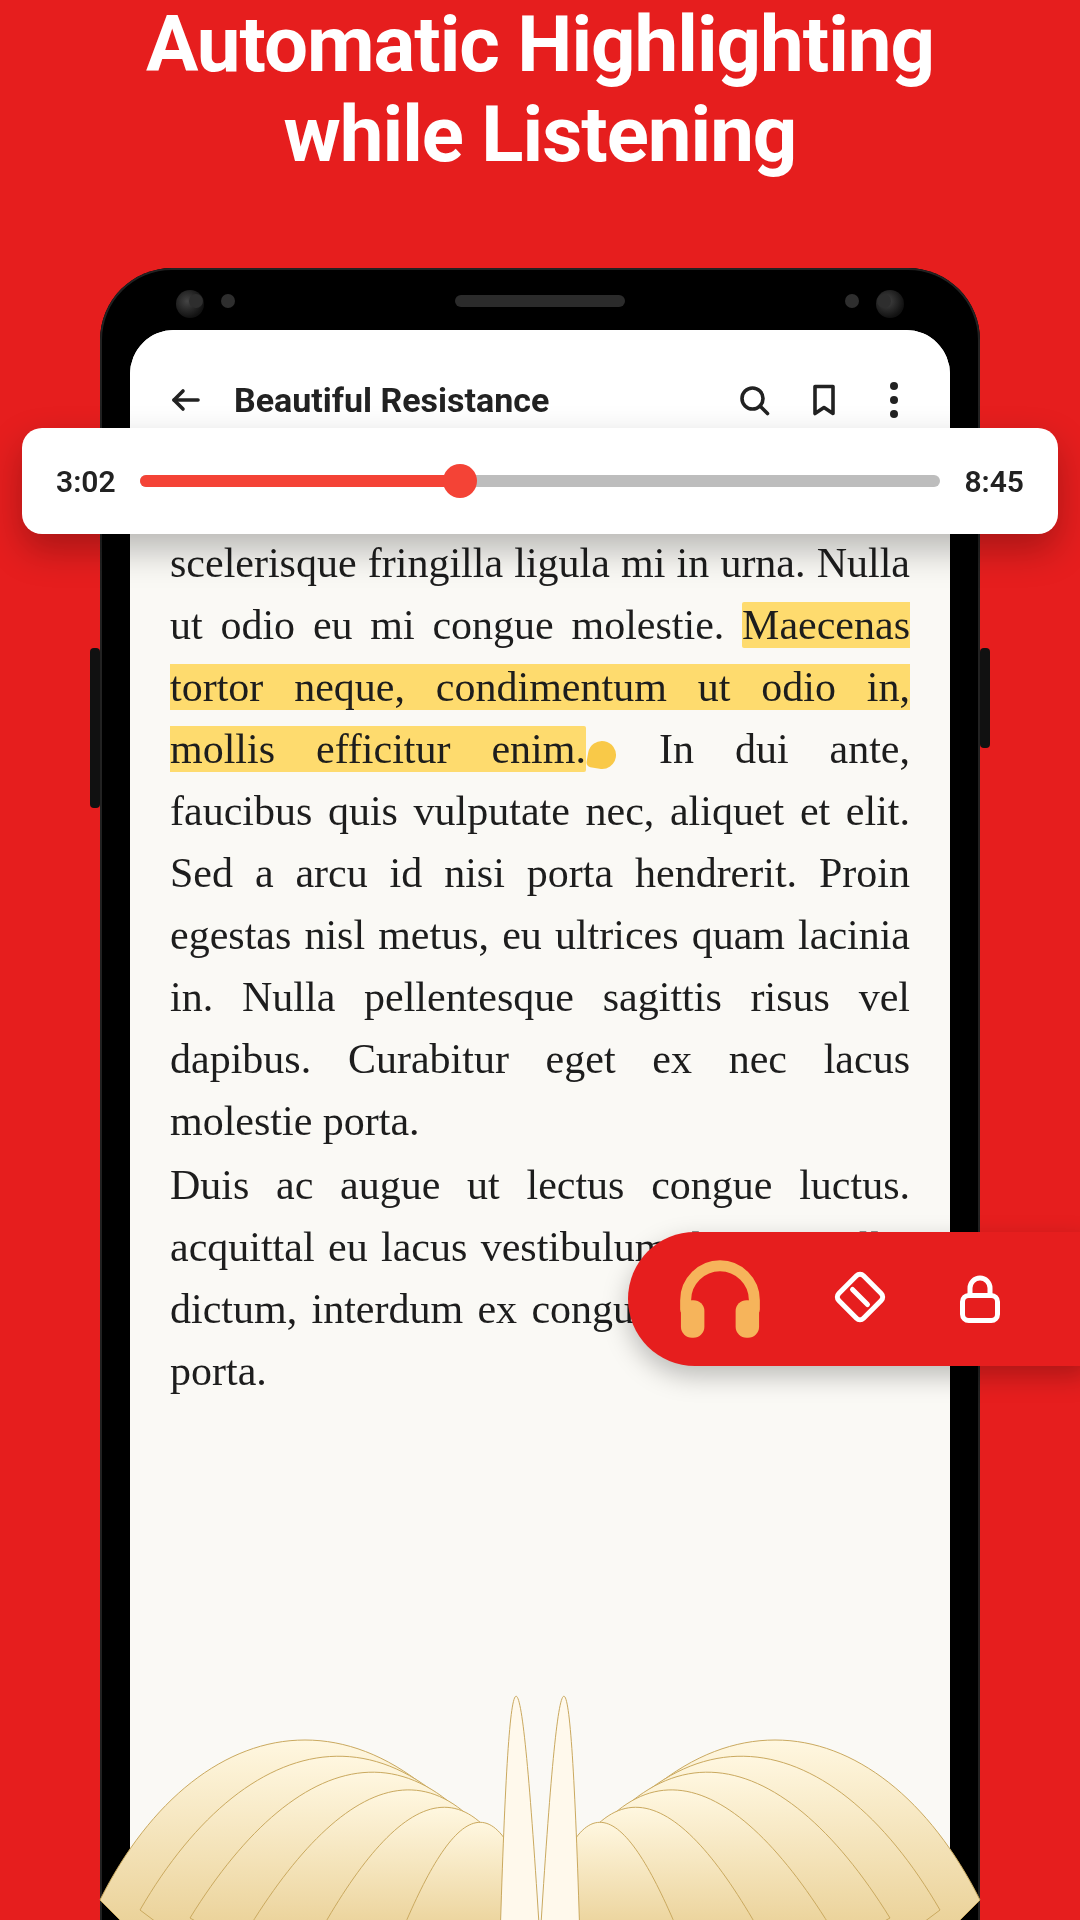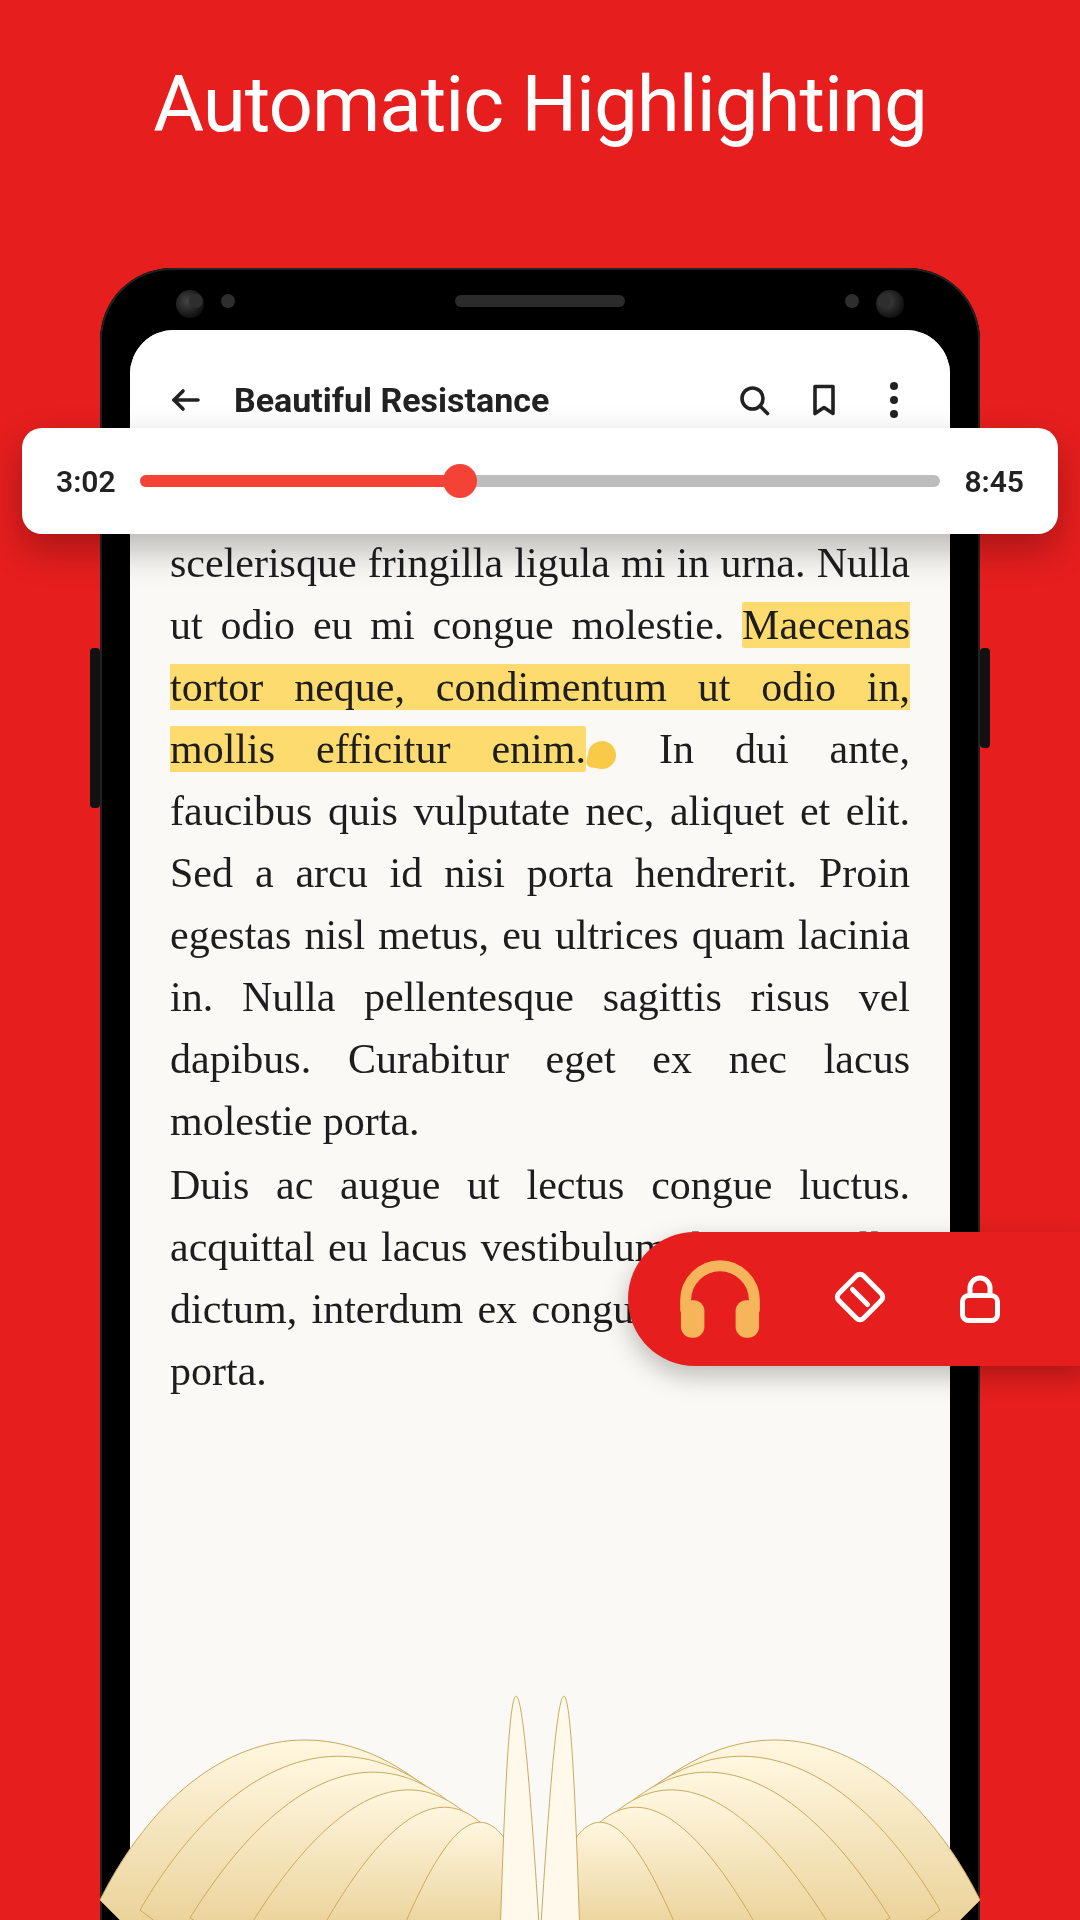--- a/index.html
+++ b/index.html
@@ -6,25 +6,24 @@
   html, body { width: 1080px; height: 1920px; overflow: hidden; }
   body {
     background: #e61e1e;
     font-family: -apple-system, BlinkMacSystemFont, "Segoe UI", Roboto, Helvetica, Arial, sans-serif;
     position: relative;
   }
 
   
   .headline {
     color: #fff;
-    font-weight: 400;
+    font-weight: 700;
     font-size: 78px;
     line-height: 1.15;
     text-align: center;
-    padding-top: 60px;
     letter-spacing: -1px;
   }
 
   
   .phone {
     position: absolute;
     left: 50%;
     transform: translateX(-50%);
     top: 268px;
     width: 880px;
@@ -190,20 +189,21 @@
     z-index: 40;
     pointer-events: none;
   }
   .book svg { width: 100%; height: 100%; }
 </style>
 </head>
 <body>
 
 <div class="headline">
   <span>Automatic Highlighting</span><br>
+  <span>while Listening</span>
 </div>
 
 <div class="phone">
   <div class="cam cam-left"></div>
   <div class="cam cam-right"></div>
   <div class="notch-bar">
     <div class="sensors">
         <div class="sensor"></div>
         <div class="sensor"></div>
       </div>

